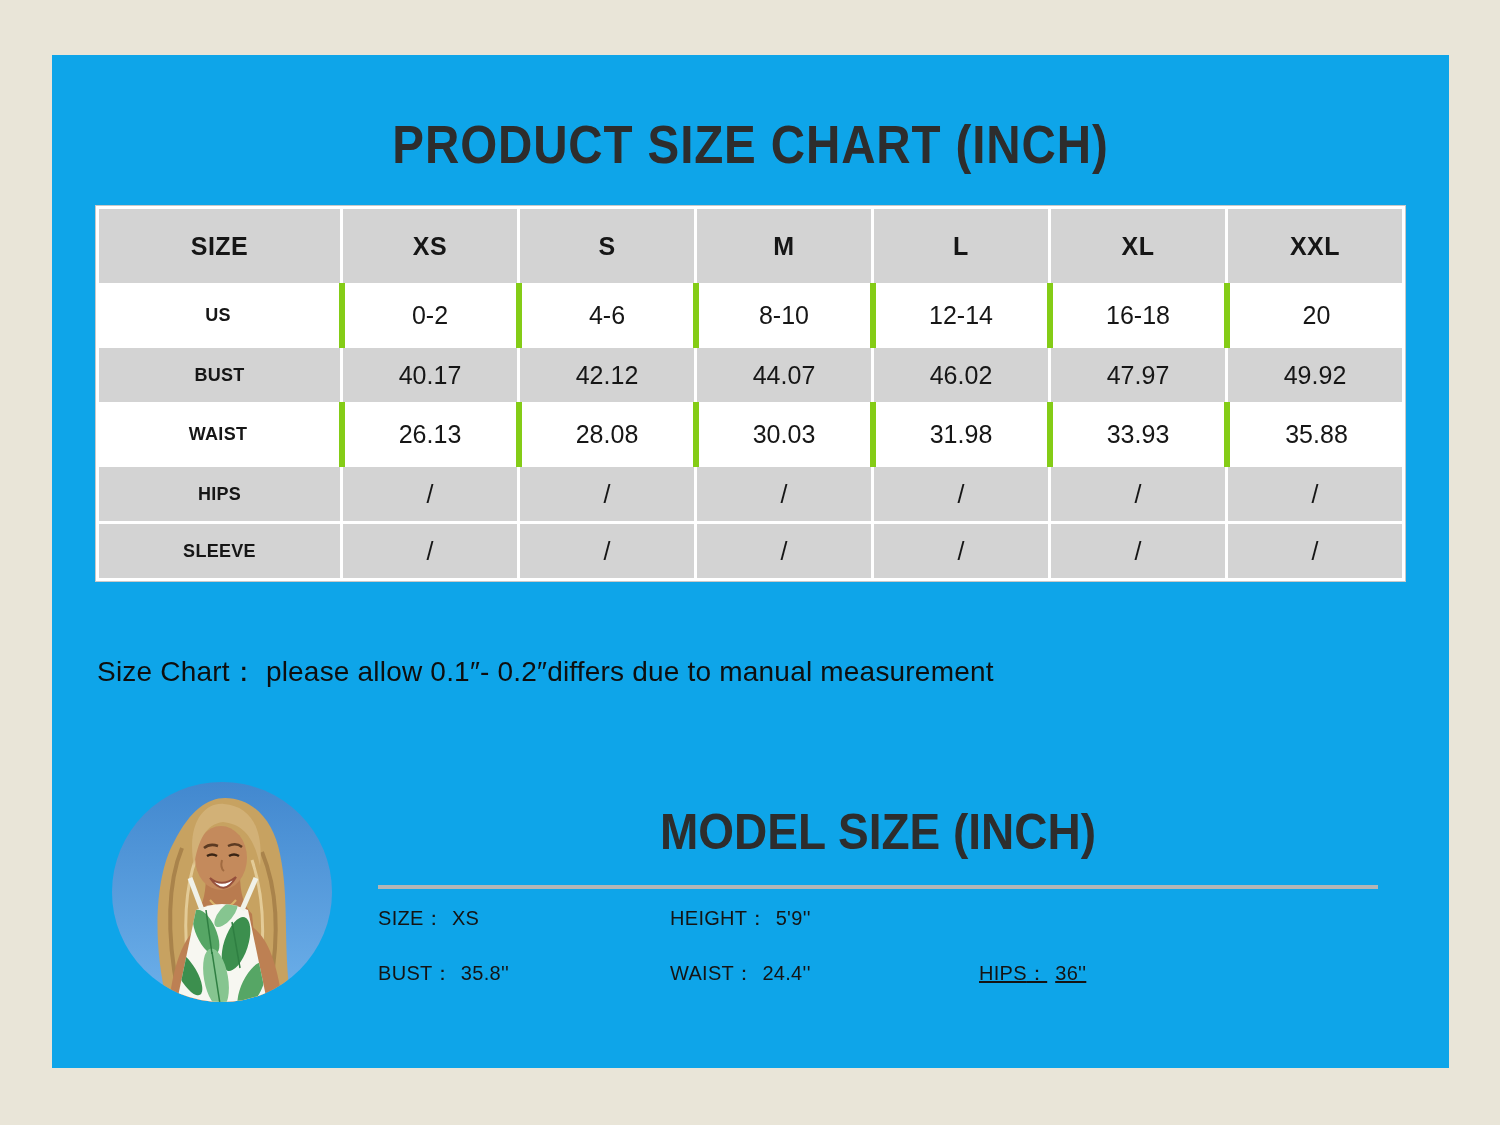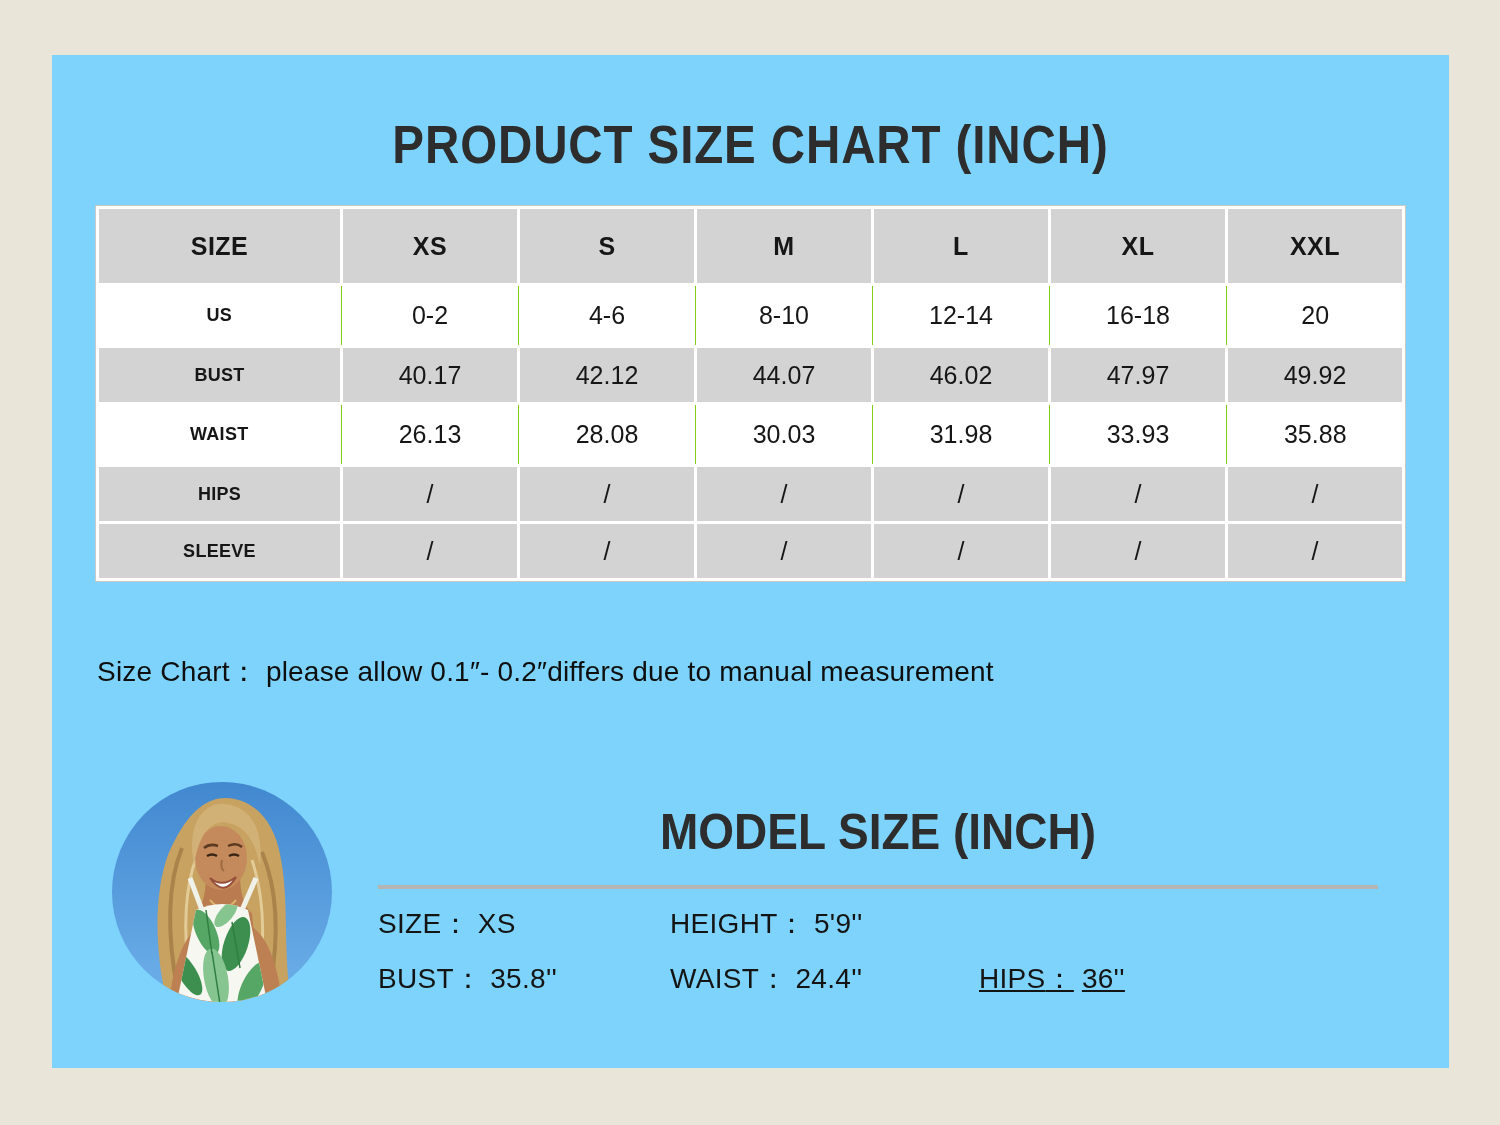--- a/index.html
+++ b/index.html
@@ -5,59 +5,59 @@
   html,body { margin:0; padding:0; }
   body {
     width:1500px; height:1125px; position:relative;
     background:#e9e5d8;
     font-family:"Liberation Sans", sans-serif;
     color:#161616;
     overflow:hidden;
   }
   .card {
     position:absolute; left:52px; top:55px; width:1397px; height:1013px;
-    background:#7dd3fc;
+    background:#0ea5e9;
   }
   .main-title {
     position:absolute; top:58px; left:0; width:100%; margin:0;
     text-align:center; font-size:54px; font-weight:700; color:#2d2d2d;
     letter-spacing:1px; transform:scaleX(.88);
   }
   .table-wrap {
     position:absolute; left:43px; top:150px; width:1311px;
     border:1px solid #c9c9c9; box-sizing:border-box; background:#ffffff;
   }
   table.size-table { width:100%; border-collapse:collapse; table-layout:fixed; }
   table.size-table col.first { width:244px; }
   table.size-table th {
     height:72px; background:#d3d3d3; border:3px solid #ffffff;
     font-size:25px; font-weight:700; color:#161616; letter-spacing:.5px;
     text-align:center;
   }
   table.size-table td { text-align:center; font-size:25px; color:#161616; }
   table.size-table td.rowlabel { font-weight:700; font-size:18px; letter-spacing:.3px; }
   tr.shade td { height:52px; background:#d3d3d3; border:3px solid #ffffff; }
-  tr.plain td { height:57px; background:#ffffff; border-right:1px solid #84cc16; }
+  tr.plain td { height:57px; background:#ffffff; border-right:6px solid #84cc16; }
   tr.plain td:last-child { border-right:none; }
   .note1 {
     position:absolute; left:45px; top:598px; margin:0;
     font-size:28px; color:#0e0e0e; letter-spacing:.2px;
   }
   .note2 {
     position:absolute; left:45px; top:641px; margin:0;
     font-size:23px; color:#0e0e0e; letter-spacing:.2px;
   }
   .model-photo { position:absolute; left:60px; top:727px; width:220px; height:220px; }
   .model-title {
     position:absolute; left:326px; top:748px; width:1000px; margin:0;
     text-align:center; font-size:50px; font-weight:700; color:#2d2d2d;
     transform:scaleX(.92);
   }
   .divider { position:absolute; left:326px; top:830px; width:1000px; height:4px; background:#b5b5b5; }
-  .measure { position:absolute; font-size:28px; color:#141414; letter-spacing:.3px; white-space:nowrap; }
+  .measure { position:absolute; font-size:20px; color:#141414; letter-spacing:.3px; white-space:nowrap; }
   .measure .val { margin-left:8px; }
   .m-size   { left:326px; top:850px; }
   .m-height { left:618px; top:850px; }
   .m-bust   { left:326px; top:905px; }
   .m-waist  { left:618px; top:905px; }
   .m-hips   { left:927px; top:905px;text-decoration:underline; }
 </style>
 </head>
 <body>
 

